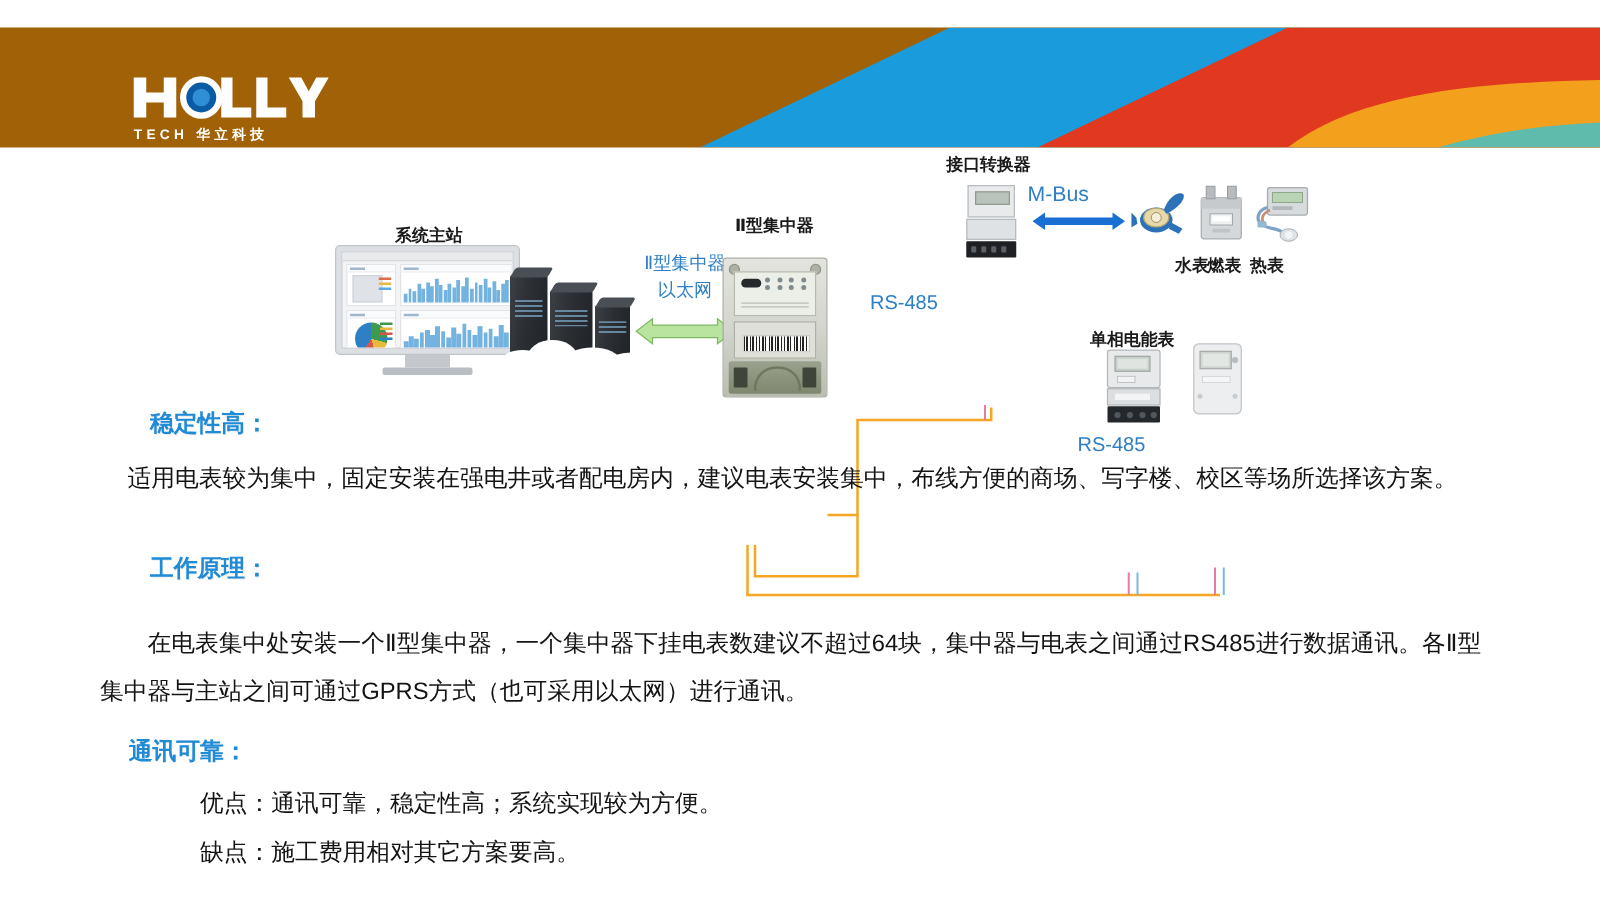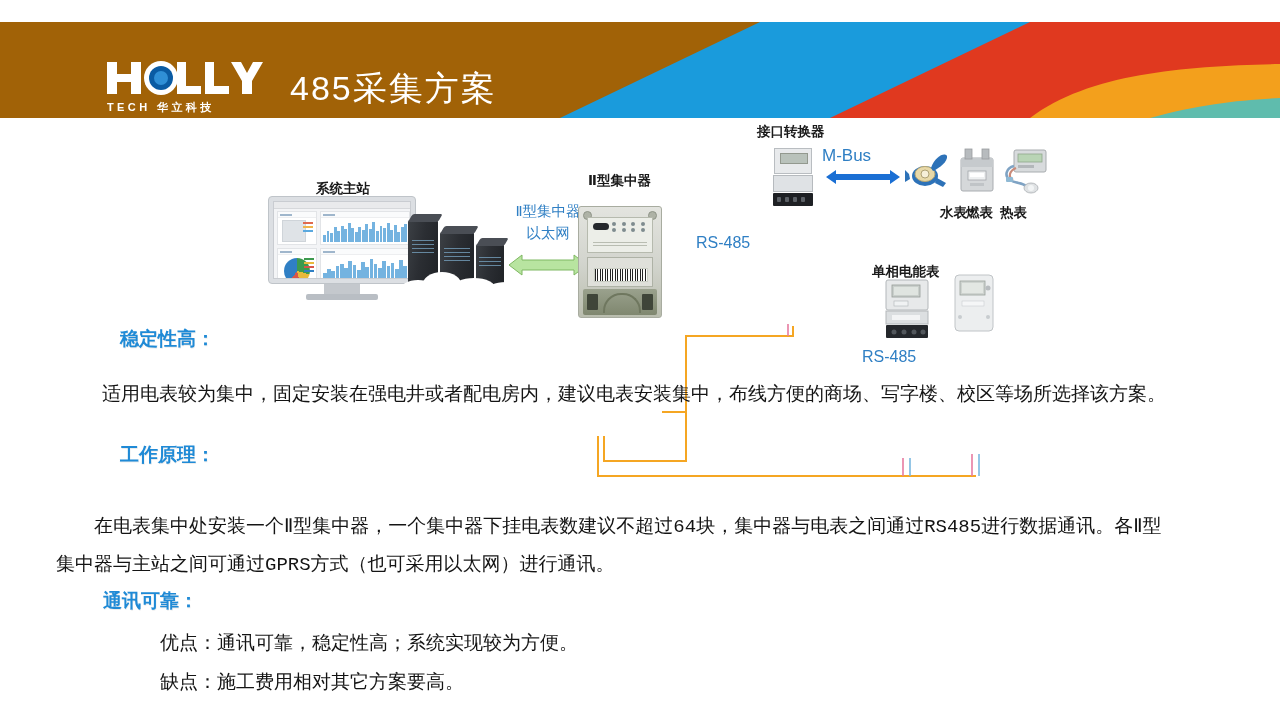--- a/index.html
+++ b/index.html
@@ -105,21 +105,21 @@
   
   .wires{position:absolute;left:0;top:118px;width:1280px;height:250px;pointer-events:none;}
 
   
   .content{position:absolute;left:0;top:320px;width:1280px;}
   .sec-head{
     position:absolute;font-size:19px;font-weight:bold;color:#1f8ad6;white-space:nowrap;
     text-shadow:0.5px 0.5px 0 rgba(0,0,0,0.08);
   }
   .para{position:absolute;font-size:19px;color:#141414;line-height:38px;width:1120px;
-        font-family:Liberation Mono, monospace;margin-top:11px;}
+        font-family:Liberation Sans, sans-serif;}
   .para-indent{text-indent:38px;}
   .bullet{position:absolute;font-size:19px;color:#141414;white-space:nowrap;
           font-family:Liberation Serif, serif;}
 </style>
 </head>
 <body>
 
 <div class="slide">
 
   <div class="header">
@@ -141,21 +141,20 @@
             <path d="M126,2 h10 l6,11 l6,-11 h10 l-11,19 v13 h-10 V21 Z"></path>
           </g>
           <circle cx="56" cy="18" r="17" fill="#ffffff"></circle>
           <circle cx="56" cy="18" r="12" fill="#0a5ba3"></circle>
           <circle cx="56" cy="18" r="7" fill="#2f8fd6"></circle>
         </svg>
       </div>
       <div class="logo-sub">TECH 华立科技</div>
     </div>
 
-    <div class="header-title">485采集方案</div>
   </div>
 
   <div class="diagram">
 
     <div class="dlabel" style="left:316px;top:62px;font-family:Liberation Mono, monospace;">系统主站</div>
     <div class="monitor">
       <div class="mon-bezel">
         <div class="mon-screen">
           <div class="dash-topbar"></div>
           <div class="dcard" style="left:3px;top:9px;width:40px;height:34px;">
@@ -390,20 +389,20 @@
         <path d="M979,218 L979,240"></path>
       </g>
     </svg>
   </div>
 
   <div class="content">
     <div class="sec-head" style="left:120px;top:6px;">稳定性高：</div>
     <div class="para para-indent" style="left:64px;top:45px;">适用电表较为集中，固定安装在强电井或者配电房内，建议电表安装集中，布线方便的商场、写字楼、校区等场所选择该方案。</div>
 
     <div class="sec-head" style="left:120px;top:122px;">工作原理：</div>
-    <div class="para para-indent" style="left:56px;top:177px;">在电表集中处安装一个Ⅱ型集中器，一个集中器下挂电表数建议不超过64块，集中器与电表之间通过RS485进行数据通讯。各Ⅱ型集中器与主站之间可通过GPRS方式（也可采用以太网）进行通讯。</div>
+    <div class="para para-indent" style="left:80px;top:177px;">在电表集中处安装一个Ⅱ型集中器，一个集中器下挂电表数建议不超过64块，集中器与电表之间通过RS485进行数据通讯。各Ⅱ型集中器与主站之间可通过GPRS方式（也可采用以太网）进行通讯。</div>
 
     <div class="sec-head" style="left:103px;top:268px;">通讯可靠：</div>
     <div class="bullet" style="left:160px;top:310px;">优点：通讯可靠，稳定性高；系统实现较为方便。</div>
     <div class="bullet" style="left:160px;top:349px;">缺点：施工费用相对其它方案要高。</div>
   </div>
 
 </div>
 
 </body></html>

